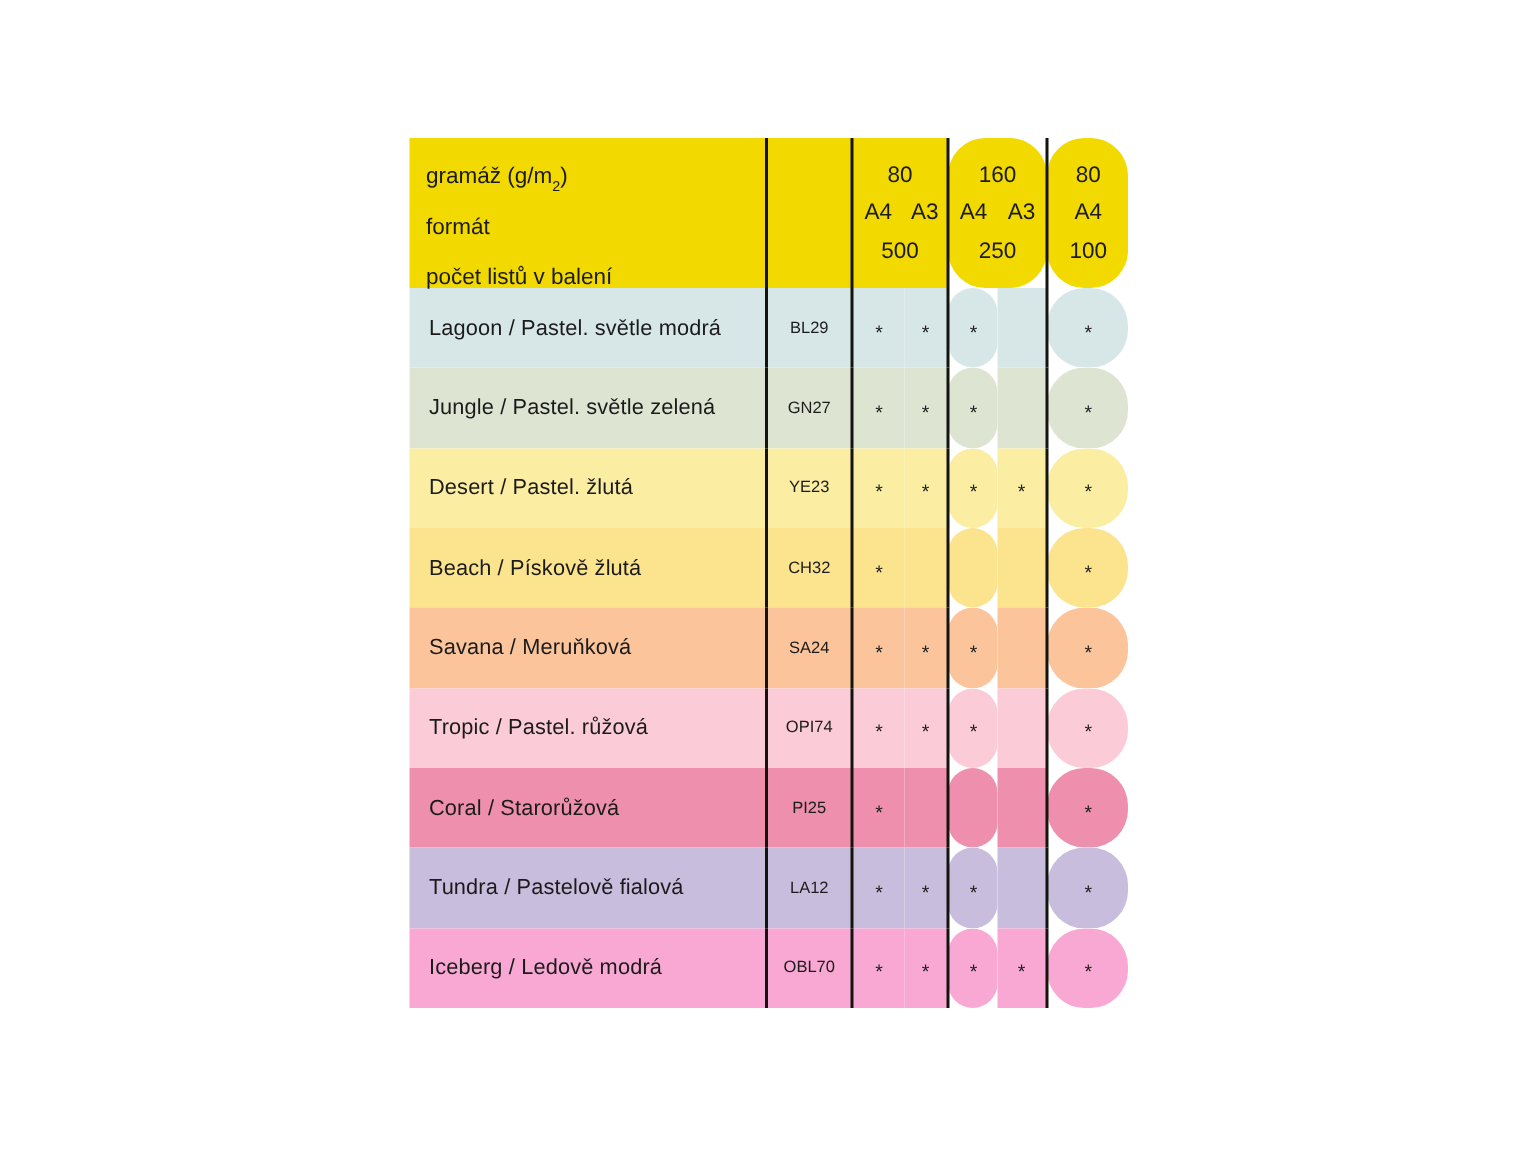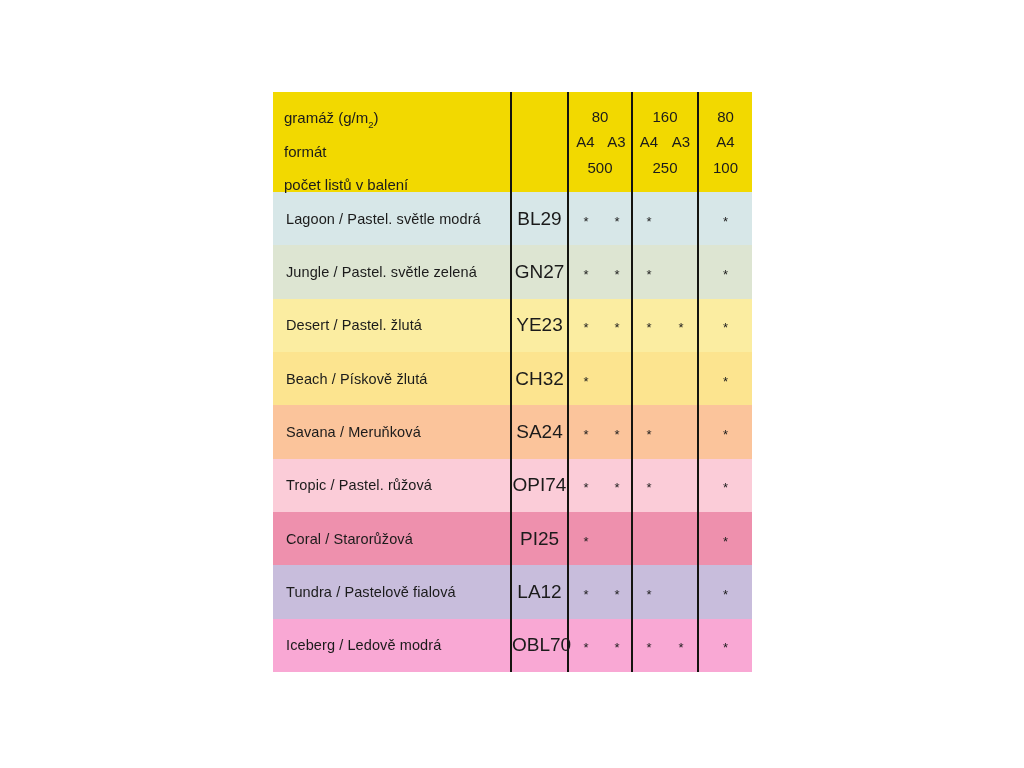--- a/index.html
+++ b/index.html
@@ -96,38 +96,38 @@
   tbody tr { height: 48px; }
 
   td.name {
     padding-left: 13px;
     text-align: left;
     font-size: 14.5px;
     letter-spacing: 0.1px;
   }
   td.code {
     text-align: center;
-    font-size: 19px;
+    font-size: 11px;
   }
   td.star {
     text-align: center;
     font-size: 14px;
     line-height: 1;
   }
   td.star span.mark {
     display: inline-block;
     transform: translateY(2px);
     font-size: 13px;
     color: #1b1b1b;
   }
   td.star.off span.mark { visibility: hidden; }
 
   
   td.div-r, th.div-r { border-right: 2px solid #14140f; }
-  td.div-l, th.div-l { border-left: 2px solid #14140f; }
+  td.div-l, th.div-l { border-left: 2px solid #14140f; border-radius: 25px; }
 </style>
 </head>
 <body>
 
 <div id="table-wrap">
   <table class="paper-table">
     <colgroup>
       <col class="c-name">
       <col class="c-code">
       <col class="c-s1">

